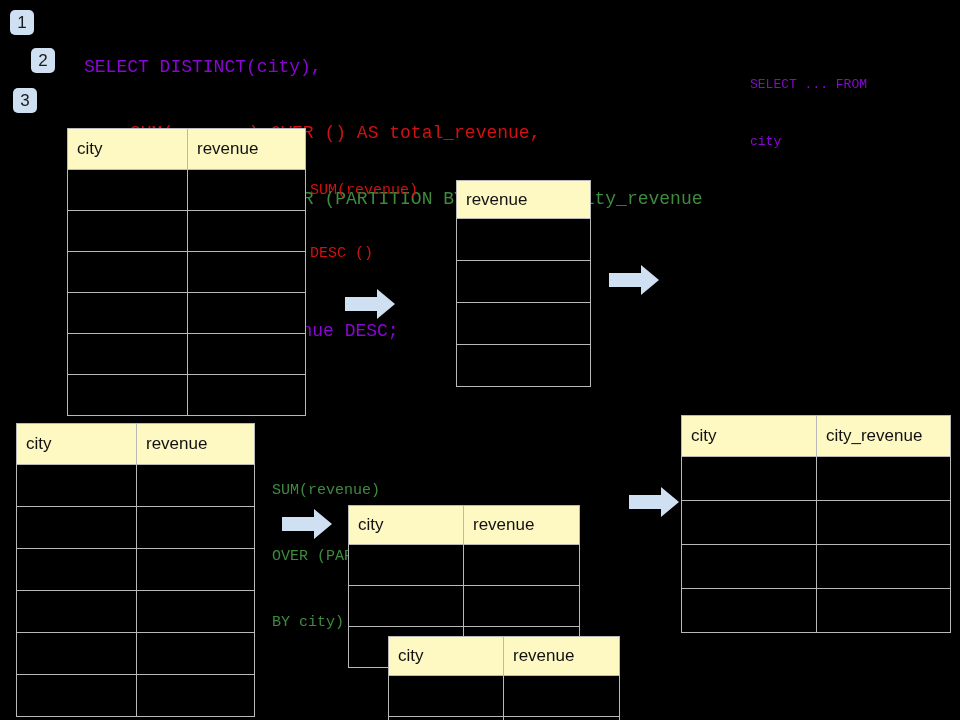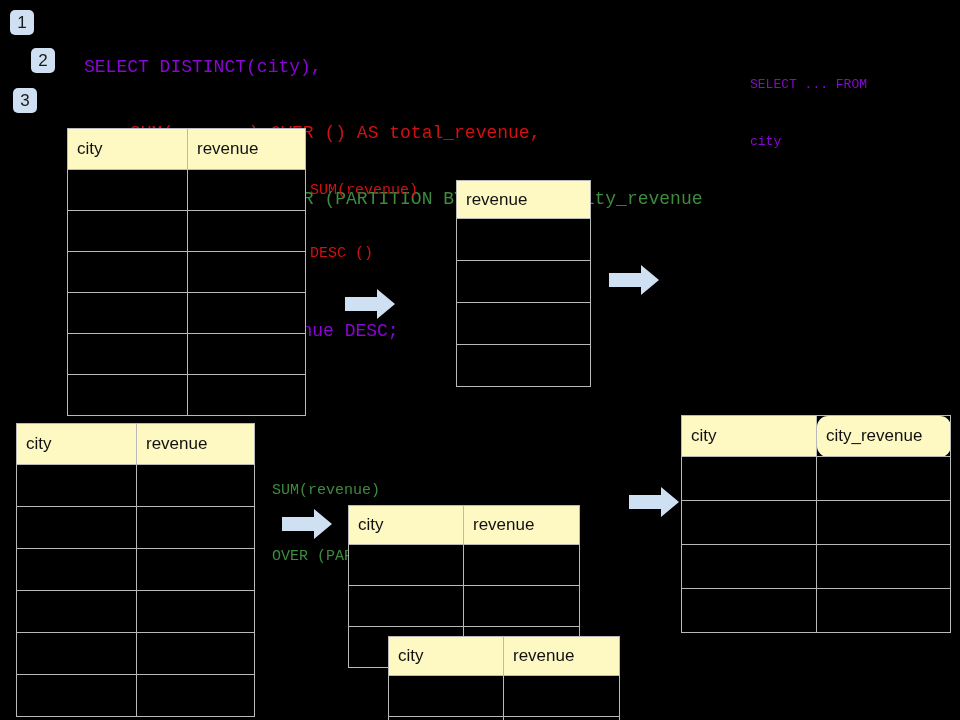--- a/index.html
+++ b/index.html
@@ -116,20 +116,21 @@
   </div>
 
   <div class="annot" style="left:310px; top:138px; font-size:15px; line-height:21px; color:#D21111;">
     <div>SUM(revenue)</div>
     <div>DESC ()</div>
   </div>
 
   <div class="annot" style="left:272px; top:436px; font-size:15px; line-height:22px; color:#3E8B3E;">
     <div>SUM(revenue)</div>
     <div>OVER (PARTITION</div>
+    <div>BY city)</div>
   </div>
 
   <table class="tbl" style="left:67px; top:128px; width:238px;">
     <colgroup>
         <col style="width:120px;">
         <col style="width:118px;">
       </colgroup>
     <thead>
       <tr>
         <th style="height:40px;">city</th>
@@ -303,21 +304,21 @@
   </div>
 
   <table class="tbl" style="left:681px; top:415px; width:269px;">
     <colgroup>
         <col style="width:135px;">
         <col style="width:134px;">
       </colgroup>
     <thead>
       <tr>
         <th style="height:40px;">city</th>
-        <th style="height:40px;border-radius:11px;">city_revenue</th>
+        <th style="height:40px;">city_revenue</th>
       </tr>
     </thead>
     <tbody>
       <tr>
           <td style="height:43px;"></td>
           <td></td>
         </tr>
       <tr>
           <td style="height:43px;"></td>
           <td></td>

